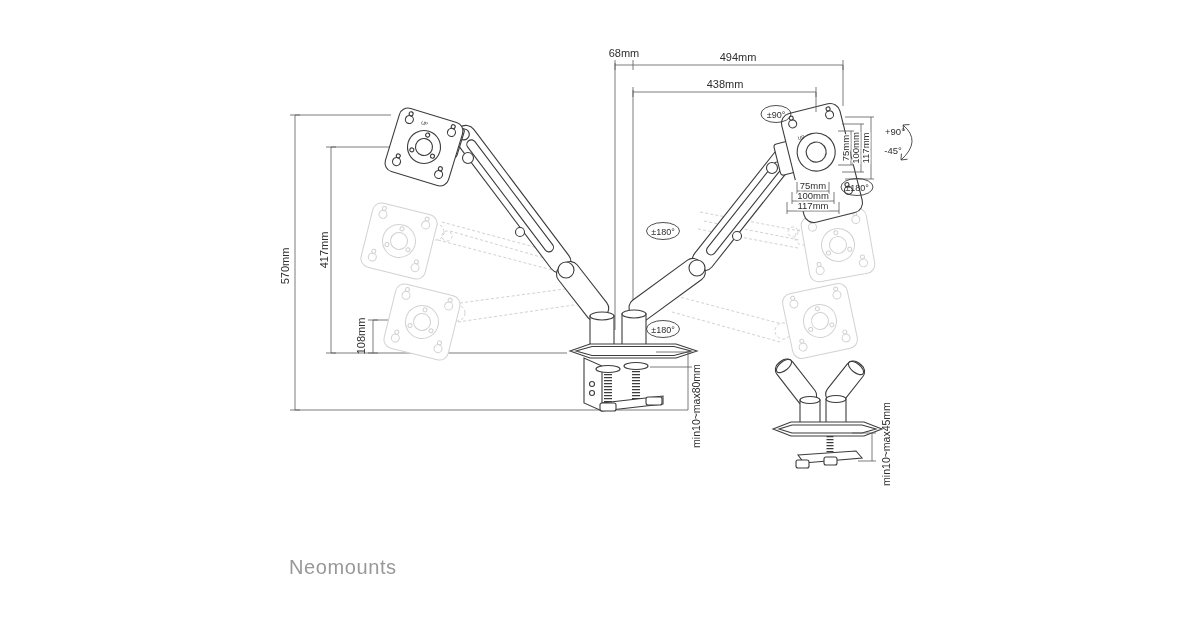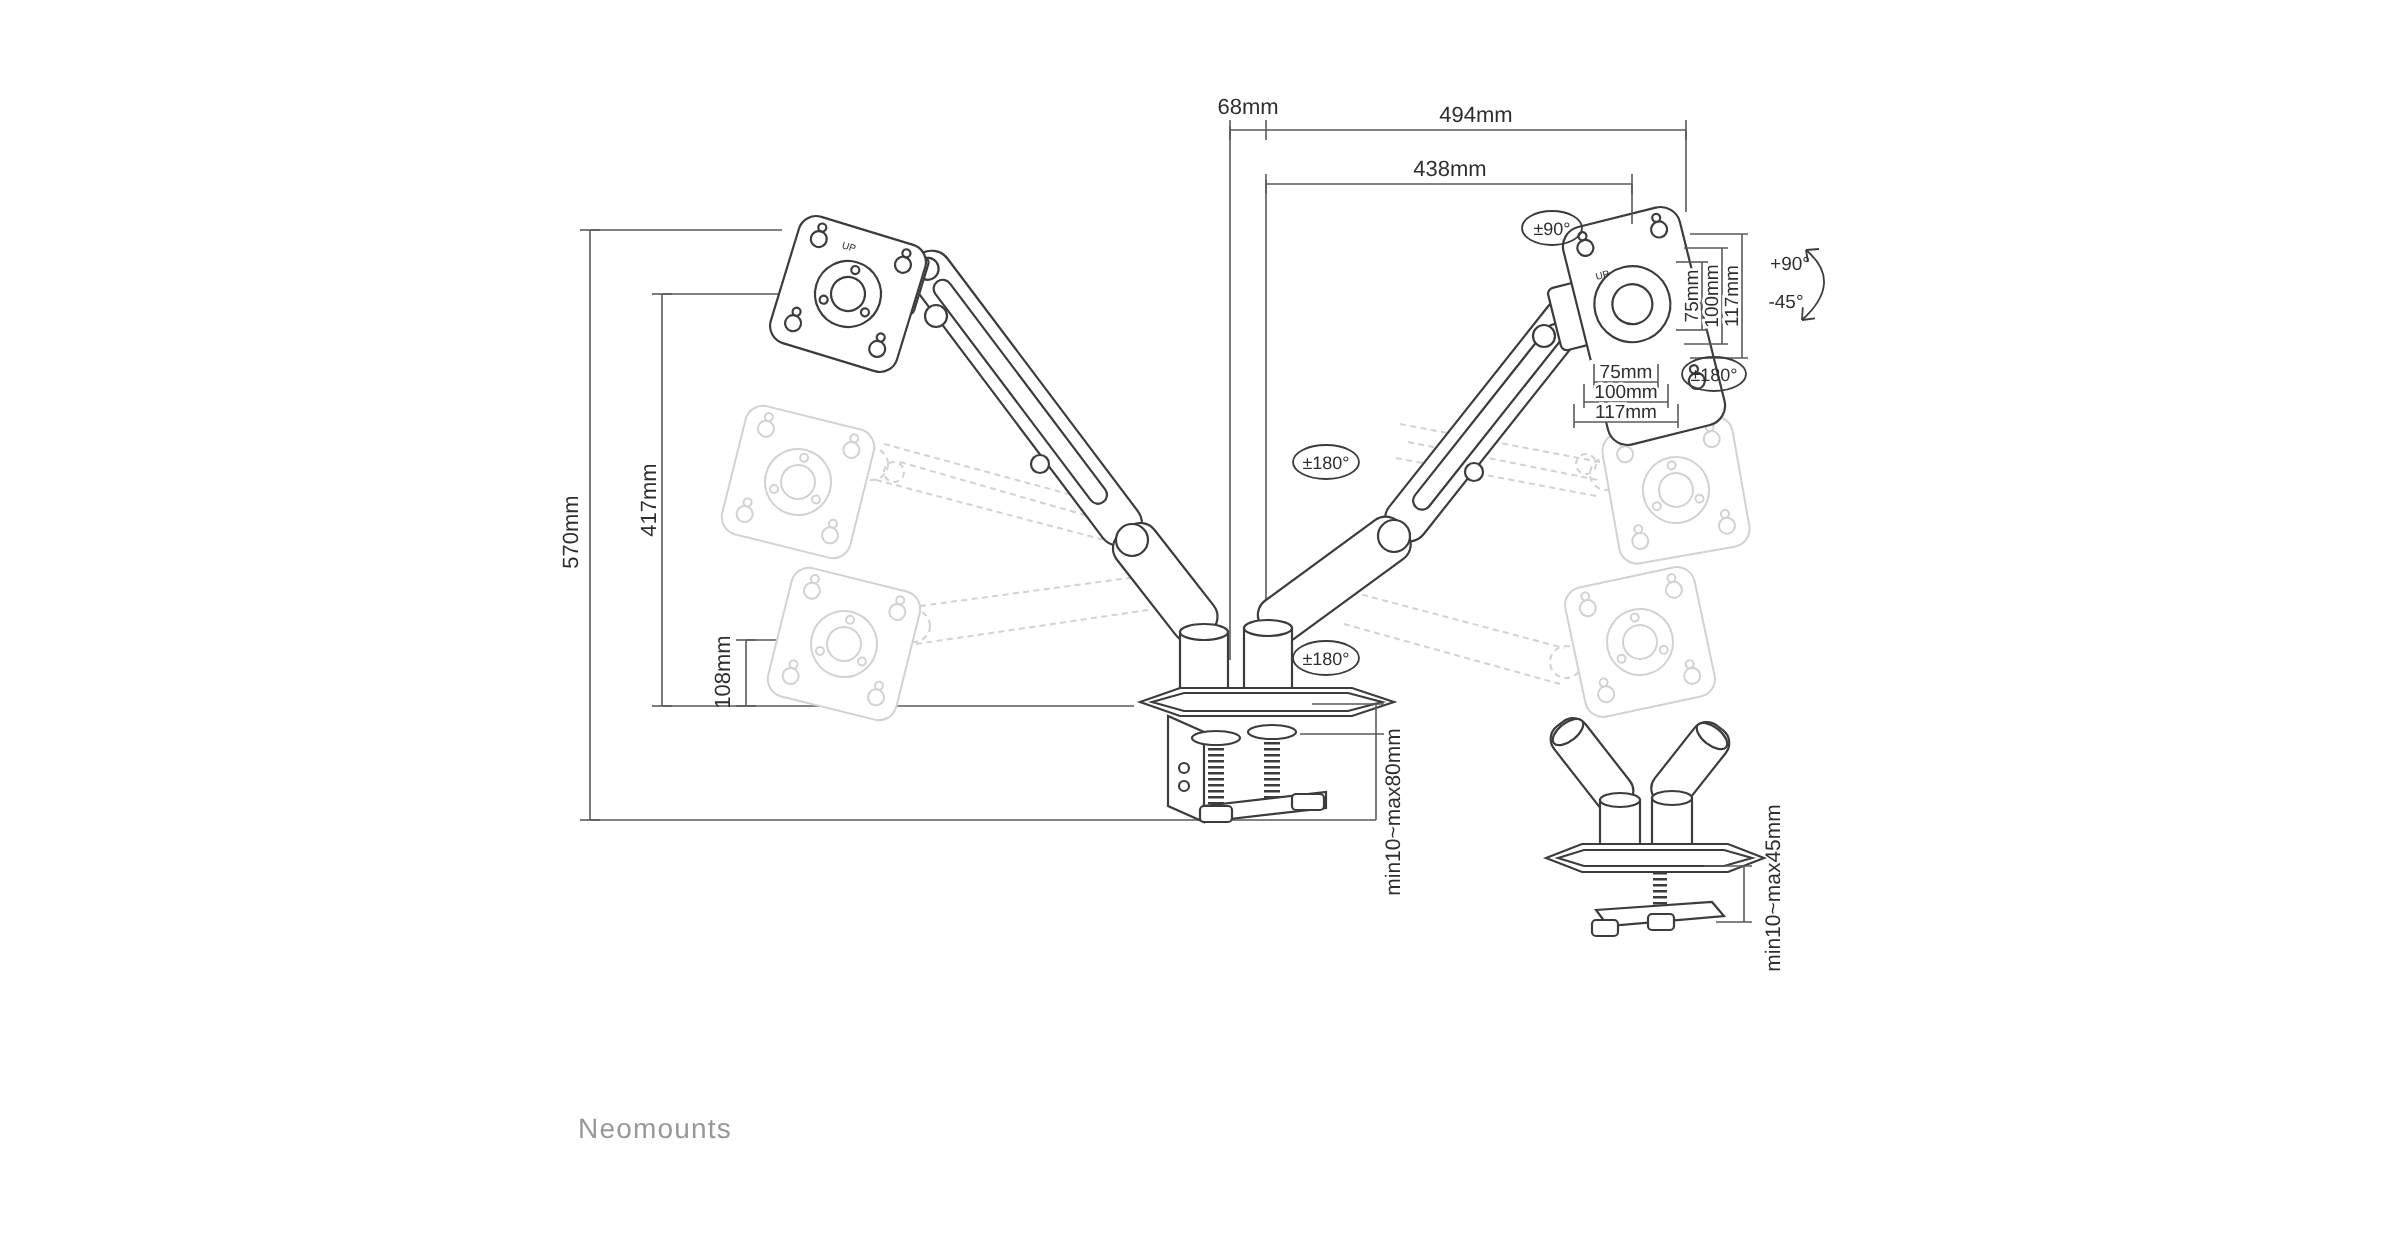--- a/index.html
+++ b/index.html
@@ -1,19 +1,19 @@
 <!DOCTYPE html>
 <html><head>
 <meta charset="utf-8">
 <style>
   html,body{margin:0;padding:0;background:#ffffff;}
   .stage{position:relative;width:1096px;height:630px;background:#ffffff;overflow:hidden;
          font-family:"Liberation Sans",sans-serif;}
   svg{position:absolute;left:0;top:0;}
-  .brand{position:absolute;left:289px;top:556px;font-size:14px;font-weight:500;
+  .brand{position:absolute;left:289px;top:556px;font-size:20px;font-weight:500;
          letter-spacing:.6px;color:#98989a;}
   text{font-family:"Liberation Sans",sans-serif;fill:#2e2e2e;}
   .halo{paint-order:stroke;stroke:#ffffff;stroke-width:2.6px;}
 </style>
 </head>
 <body>
 
 <div class="stage">
 <svg width="1200" height="630" viewBox="0 0 1200 630">
 

